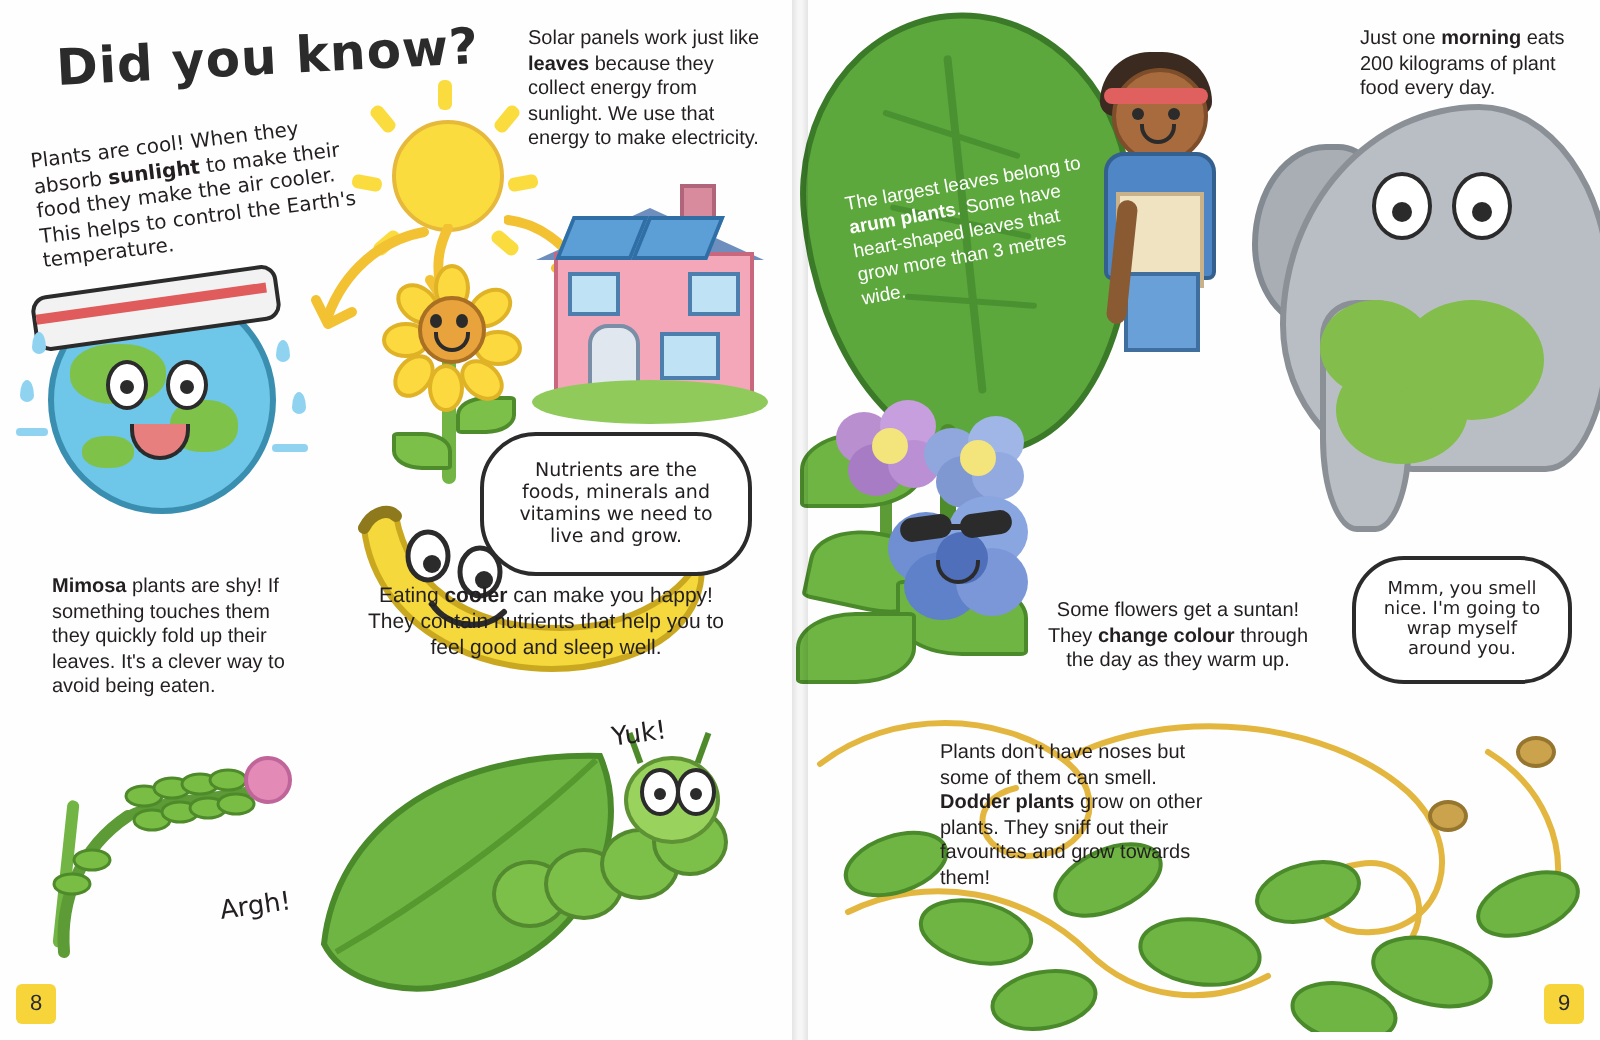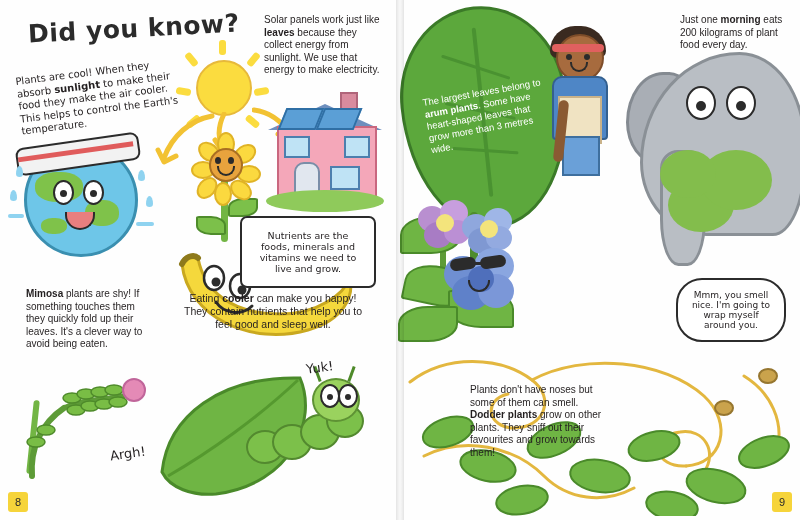--- a/index.html
+++ b/index.html
@@ -391,21 +391,21 @@
   </div>
 
   <div class="txt" style="left:264px; top:14px; width:122px; font-size:10px;">
     <span>Solar panels work just like <b>leaves</b> because they collect energy from sunlight. We use that energy to make electricity.</span>
   </div>
 
   <div class="txt" style="left:26px; top:288px; width:128px; font-size:10px;">
     <span><b>Mimosa</b> plants are shy! If something touches them they quickly fold up their leaves. It's a clever way to avoid being eaten.</span>
   </div>
 
-  <div class="bubble" style="left:240px; top:216px; width:136px; height:72px; font-size:9.5px; border-radius:7px;">
+  <div class="bubble" style="left:240px; top:216px; width:136px; height:72px; font-size:9.5px; border-radius:28px;">
     <span>Nutrients are the foods, minerals and vitamins we need to live and grow.</span>
   </div>
 
   <div class="txt" style="left:180px; top:292px; width:186px; font-size:10.5px; text-align:center;">
     <span>Eating <b>cooler</b> can make you happy! They contain nutrients that help you to feel good and sleep well.</span>
   </div>
 
 
   <div class="txt handwritten" style="left:110px; top:446px; font-size:13px; transform:rotate(-8deg);">
     <span>Argh!</span>
@@ -507,22 +507,25 @@
 
   <div class="txt" style="left:426px; top:86px; width:124px; font-size:9.5px; transform:rotate(-10deg); color:#ffffff;">
     <span>The largest leaves belong to <b>arum plants</b>. Some have heart-shaped leaves that grow more than 3 metres wide.</span>
   </div>
 
 
   <div class="bubble" style="left:676px; top:278px; width:110px; height:64px; font-size:9px;">
     <span>Mmm, you smell nice. I'm going to wrap myself around you.</span>
   </div>
 
-
-  <div class="txt" style="left:470px; top:384px; width:136px; font-size:10px;">
+  <div class="txt" style="left:518px; top:300px; width:142px; font-size:10px; text-align:center;">
+    <span>Some flowers get a suntan! They <b>change colour</b> through the day as they warm up.</span>
+  </div>
+
+  <div class="txt" style="left:470px; top:371px; width:136px; font-size:10px;">
     <span>Plants don't have noses but some of them can smell. <b>Dodder plants</b> grow on other plants. They sniff out their favourites and grow towards them!</span>
   </div>
 
   <div class="gutter"></div>
 
   <div class="pageno" id="pn-left">8</div>
   <div class="pageno" id="pn-right">9</div>
 </div>
 
 </body></html>

